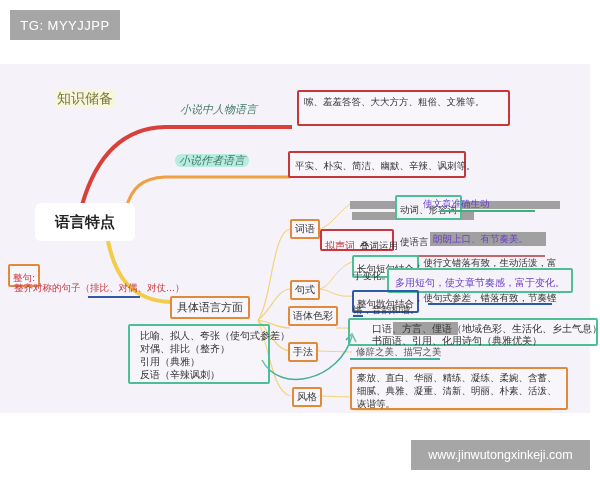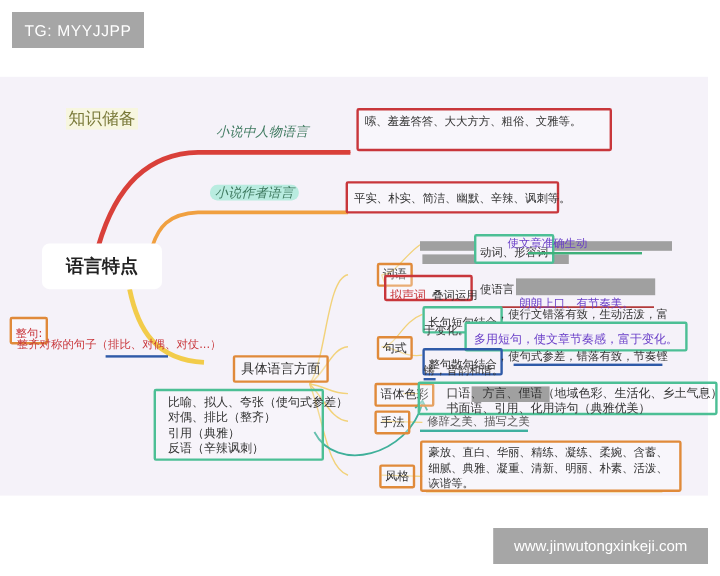--- a/index.html
+++ b/index.html
@@ -37,21 +37,21 @@
 
   .box-red { border: 2px solid #c8363b; border-radius: 2px; background: rgba(255,255,255,0.3); }
   .box-orange { border: 2px solid #e08a3a; border-radius: 2px; background: rgba(255,255,255,0.3); }
   .box-green { border: 2px solid #4cbf95; border-radius: 2px; background: rgba(255,255,255,0.2); }
   .box-blue { border: 2px solid #2f5aa8; border-radius: 2px; }
 
   .txt { font-size: 9.5px; color: #333; line-height: 13px; }
   .purple { color: #6a3fc8; }
   .red-txt { color: #c8363b; }
 
-  .node { font-size: 10px; color: #333; padding: 1px 3px; margin-left: 24px; }
+  .node { font-size: 10px; color: #333; padding: 1px 3px; }
 
   .grey-bar { position: absolute; background: #a0a0a0; }
   .uline-blue { position: absolute; height: 2px; background: #2f5aa8; }
   .uline-green { position: absolute; height: 2px; background: #3fb07a; }
   .uline-teal { position: absolute; height: 2px; background: #3fb0a0; }
 </style>
 </head>
 <body>
 
 <div class="wm-top">TG: MYYJJPP</div>
@@ -130,41 +130,41 @@
 </div>
 <div class="abs txt purple" style="left:423px; top:197px;">使文章准确生动</div>
 <div class="uline-green" style="left:440px; top:210px; width:95px;"></div>
 
 <div class="abs box-red" style="left:320px; top:229px; width:74px; height:22px; padding:3px 3px;">
   <span class="txt red-txt" style="font-size:10px;">拟声词</span>
   <span class="txt">叠词运用</span>
 </div>
 <div class="abs txt" style="left:400px; top:235px;">使语言</div>
 <div class="grey-bar" style="left:430px; top:232px; width:116px; height:14px;"></div>
-<div class="abs txt purple" style="left:433px; top:247px;">朗朗上口、有节奏美。</div>
+<div class="abs txt purple" style="left:433px; top:232px;">朗朗上口、有节奏美。</div>
 
 <div class="abs box-orange node" style="left:290px; top:280px;">句式</div>
 <div class="abs box-green" style="left:352px; top:255px; padding:0 3px;">
   <span class="txt">长句短句结合</span>
 </div>
 <div class="abs txt" style="left:414px; top:256px;">，使行文错落有致，生动活泼，富</div>
 <div class="abs txt" style="left:353px; top:269px;">于变化。</div>
 <div class="abs box-green" style="left:387px; top:268px; padding:1px 6px; background:#f5f2f9;">
   <span class="txt purple" style="font-size:10px;">多用短句，使文章节奏感，富于变化。</span>
 </div>
 <div class="abs box-blue" style="left:352px; top:290px; padding:0 3px;">
   <span class="txt">整句散句结合</span>
 </div>
 <div class="abs txt" style="left:414px; top:291px;">，使句式参差，错落有致，节奏铿</div>
 <div class="uline-blue" style="left:428px; top:303px; width:124px;"></div>
 <div class="abs txt" style="left:353px; top:303px;">
   <span style="border-bottom:2px solid #2f5aa8;">锵</span><span>，音韵和谐。</span>
 </div>
 
-<div class="abs box-orange node" style="left:288px; top:319px;">语体色彩</div>
+<div class="abs box-orange node" style="left:288px; top:306px;">语体色彩</div>
 <div class="abs box-green" style="left:348px; top:318px; width:250px; height:28px;"></div>
 <div class="grey-bar" style="left:393px; top:322px; width:65px; height:13px;"></div>
 <div class="abs txt" style="left:372px; top:322px; font-size:10px;">口语、方言、俚语（地域色彩、生活化、乡土气息）</div>
 <div class="abs txt" style="left:372px; top:334px; font-size:10px;">书面语、引用、化用诗句（典雅优美）</div>
 
 <div class="abs box-orange node" style="left:288px; top:342px;">手法</div>
 <div class="abs txt" style="left:356px; top:345px; color:#555;">修辞之美、描写之美</div>
 <div class="uline-teal" style="left:350px; top:358px; width:90px;"></div>
 
 <div class="abs box-orange node" style="left:292px; top:387px;">风格</div>

